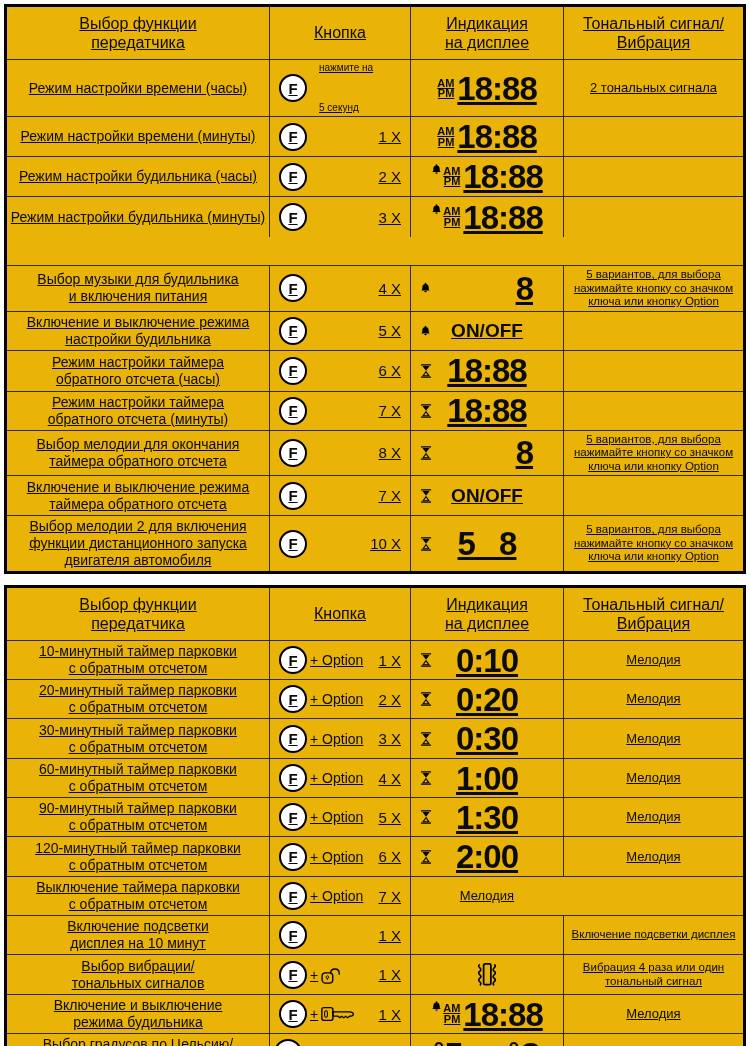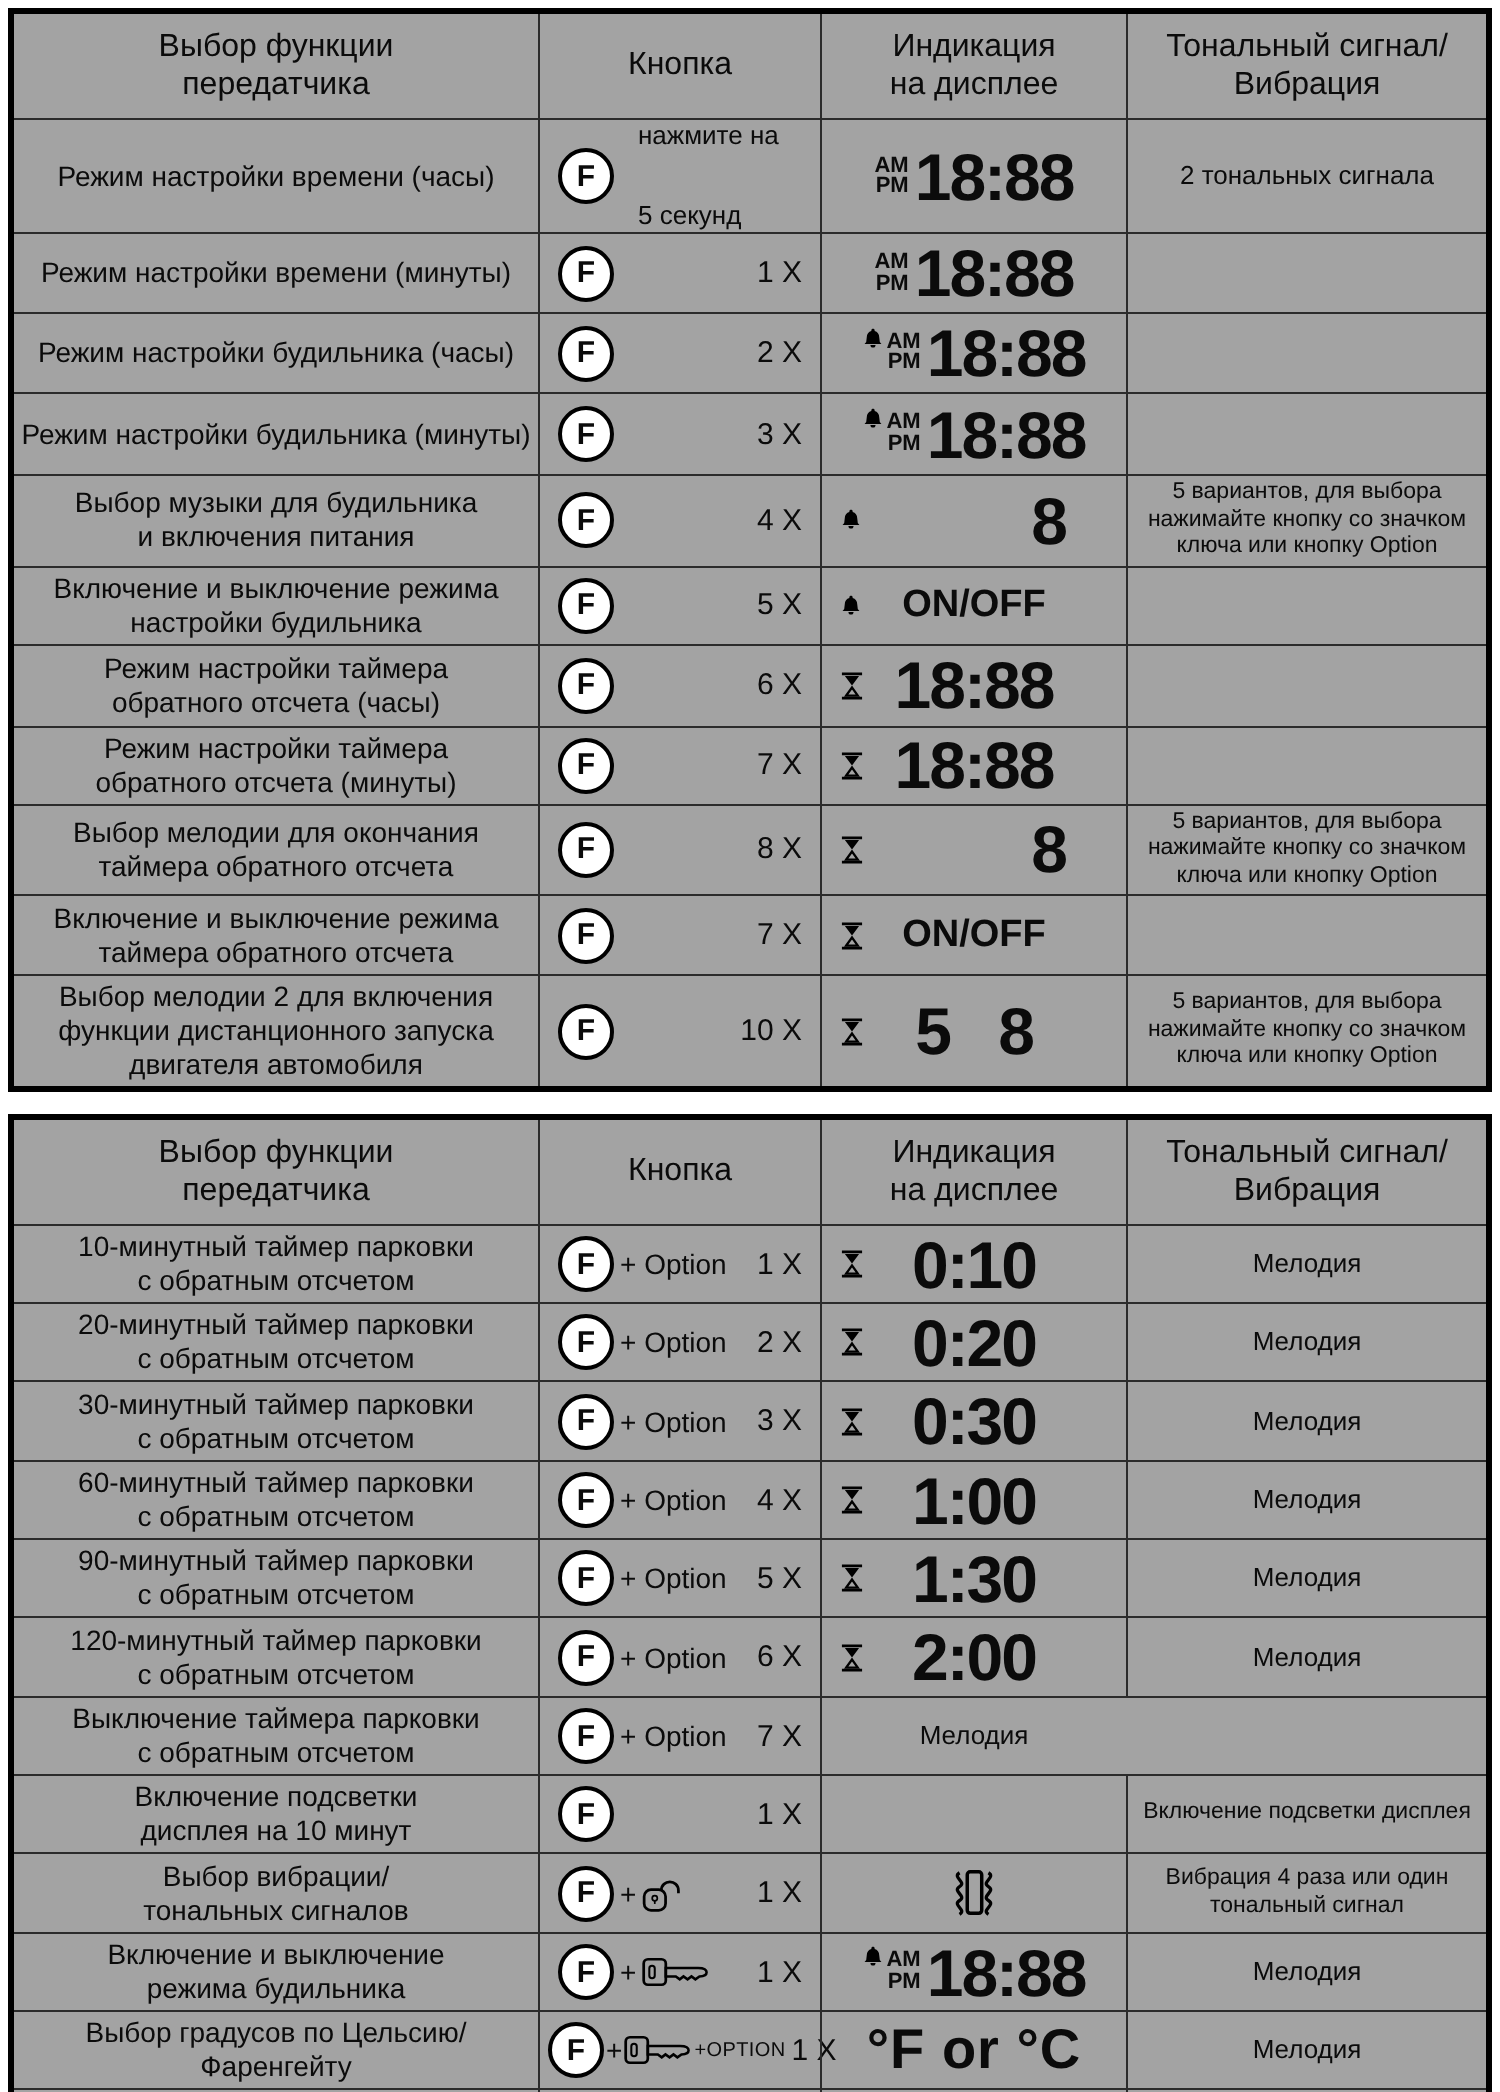--- a/index.html
+++ b/index.html
@@ -1,37 +1,37 @@
 <!DOCTYPE html>
 <html><head>
 <meta charset="utf-8">
 <style>
   html,body { margin:0; padding:0; background:#ffffff; }
   body { width:750px; font-family:"Liberation Sans","DejaVu Sans",sans-serif; color:#0b0b0b; }
   .page { width:742px; margin:0 auto; padding-top:4px; }
-  .tbl { border:3px solid #000; margin-bottom:11px; background:#a3a3a3; }
+  .tbl { border:3px solid #000; margin-bottom:11px; background:#eab308;text-decoration:underline; }
   .row { display:grid; grid-template-columns:262px 141px 153px 1fr; border-top:1.5px solid #2b2b2b; }
   .row:first-child { border-top:none; }
   .cell { border-left:1.5px solid #2b2b2b; display:flex; align-items:center; justify-content:center; position:relative; box-sizing:border-box; }
   .cell:first-child { border-left:none; }
 
   .row.header { min-height:52px; }
   .head { flex-direction:column; font-size:16px; line-height:19.5px; text-align:center; padding:3px 4px; }
 
   .fn-cell { flex-direction:column; font-size:14px; line-height:17px; text-align:center; padding:2px 0; }
 
   .btn-cell { justify-content:flex-start; padding:0 9px; font-size:14px; }
   .btn-cell.tight { padding:0 4px; }
   .combo { display:flex; align-items:center; gap:3px; flex:none; }
   .tight .combo { gap:1px; }
   .fkey { width:24px; height:24px; border:2px solid #000; border-radius:50%; display:flex; align-items:center; justify-content:center; font-weight:700; font-size:15px; flex:none; background:#fff; }
   .combo-txt { white-space:nowrap; font-size:14px; }
   .combo-txt.caps { font-size:10px; letter-spacing:0.2px; }
   .count { margin-left:auto; font-size:15px; white-space:nowrap; padding-left:3px; }
-  .note { margin-left:12px; font-size:13px; line-height:16px; text-align:left; display:flex; flex-direction:column;gap:24px; }
+  .note { margin-left:12px; font-size:10px; line-height:16px; text-align:left; display:flex; flex-direction:column;gap:24px; }
 
   .disp-cell { padding:0 6px; }
   .disp-inner { display:flex; align-items:center; justify-content:center; width:100%; }
   .disp-inner.right { justify-content:flex-end; padding-right:24px; }
   .abs-ico { position:absolute; left:9px; top:50%; transform:translateY(-50%); display:flex; }
   .val { font-weight:700; font-size:33px; line-height:1; letter-spacing:-1px; white-space:pre; }
   .val.med { font-size:19px; font-weight:700; letter-spacing:0; }
   .val.deg { font-size:28px; letter-spacing:0.5px; }
   .val.wide { word-spacing:16px; }
   .ampm { display:flex; flex-direction:column; align-items:flex-end; font-size:11px; font-weight:700; line-height:10.5px; margin-right:3px; }
@@ -178,21 +178,21 @@
               <div class="ampm">
                 <span>AM</span>
                 <span>PM</span>
               </div>
             </div>
             <span class="val">18:88</span>
           </div>
         </div>
         <div class="cell tone-cell tone-md"></div>
       </div>
-      <div class="row" style="min-height: 41px;">
+      <div class="row" style="min-height: 41px; margin-top: 28px;">
         <div class="cell fn-cell">
           <span>Выбор музыки для будильника</span>
           <span>и включения питания</span>
         </div>
         <div class="cell btn-cell">
           <div class="combo">
             <span class="fkey">
               <span>F</span>
             </span>
           </div>

